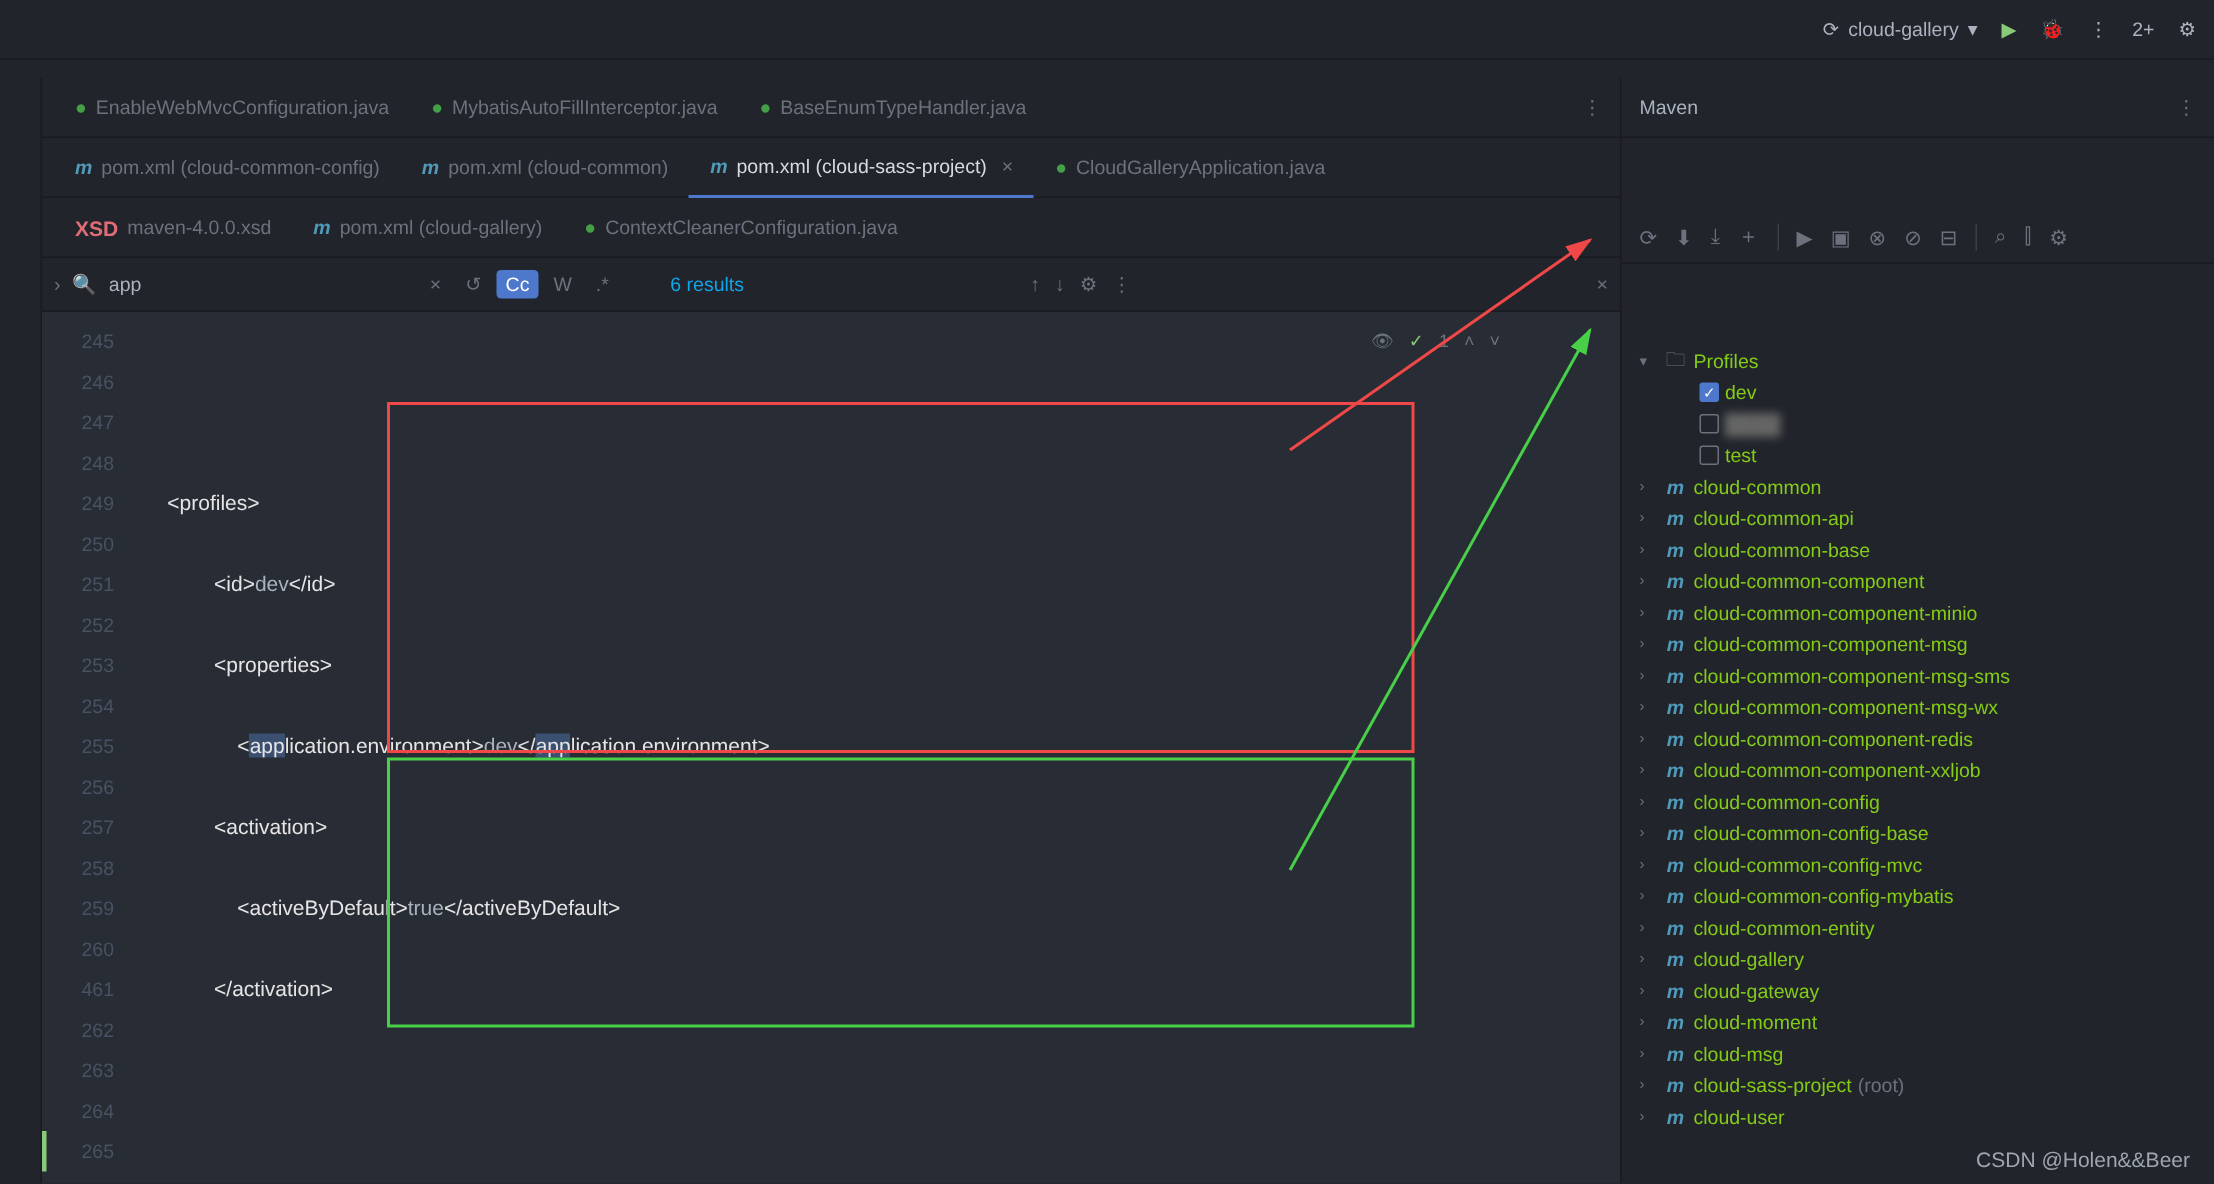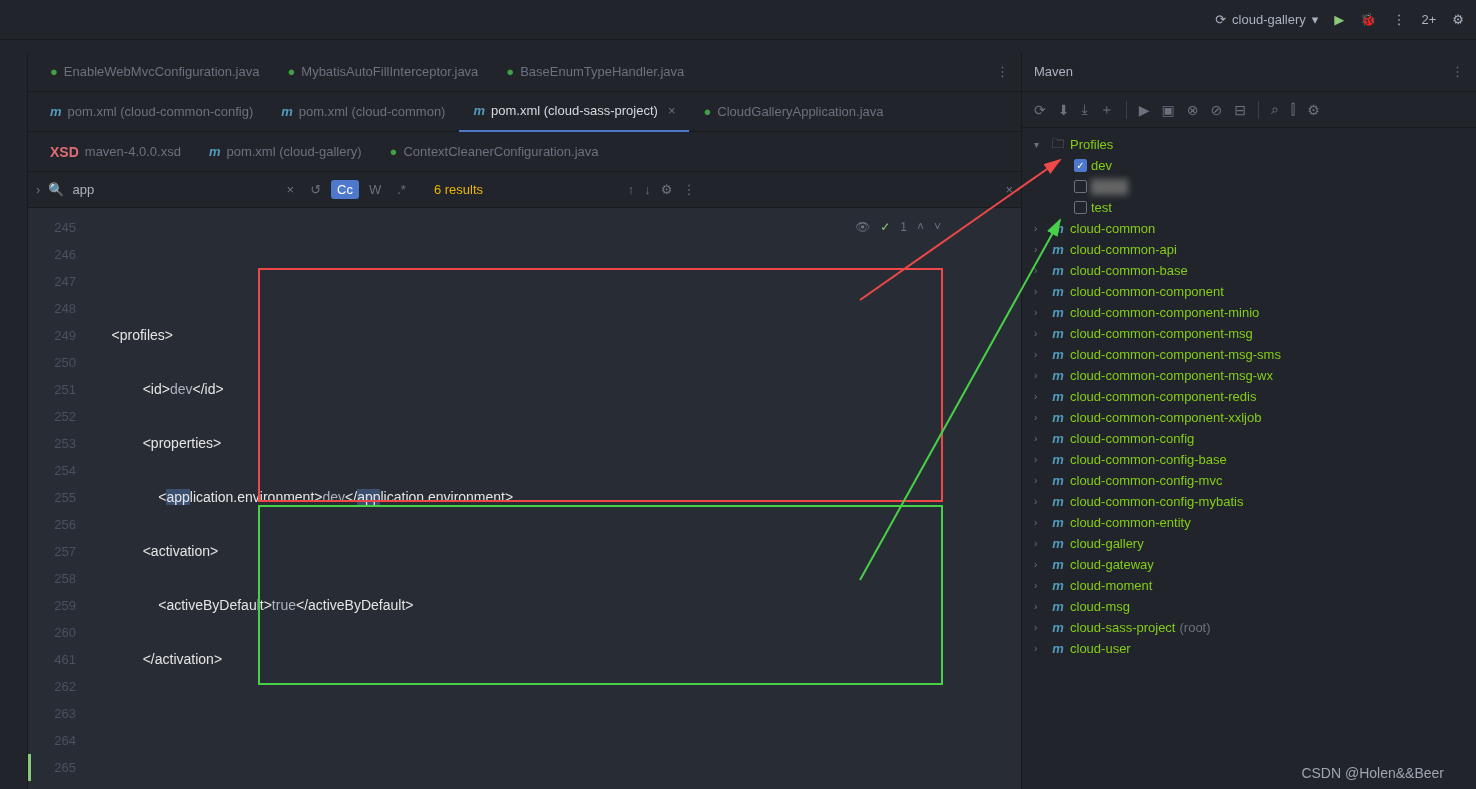--- a/index.html
+++ b/index.html
@@ -6,37 +6,37 @@
 body{background:#1e2227;color:#abb2bf;font-size:13px;overflow:hidden;width:1476px;height:789px;position:relative;}
 .top-bar{height:40px;background:#21252b;display:flex;align-items:center;justify-content:flex-end;padding:0 12px;gap:16px;border-bottom:1px solid #181a1f;}
 .top-bar .run-config{display:flex;align-items:center;gap:6px;color:#abb2bf;}
 .top-bar .icon{color:#abb2bf;cursor:pointer;}
 .top-bar .play{color:#89ca78;}
 .top-bar .bug{color:#89ca78;}
 .spacer-bar{height:12px;background:#21252b;}
 .main-area{display:flex;height:737px;}
 .left-strip{width:28px;background:#21252b;border-right:1px solid #181a1f;position:relative;}
 .editor-panel{flex:1;display:flex;flex-direction:column;background:#282c34;min-width:0;}
-.maven-panel{width:455px;background:#21252b;border-left:1px solid #181a1f;display:flex;flex-direction:column;}
+.maven-panel{width:396px;background:#21252b;border-left:1px solid #181a1f;display:flex;flex-direction:column;gap:48px;}
 .tab-row{display:flex;align-items:center;height:40px;background:#21252b;border-bottom:1px solid #181a1f;padding-left:8px;}
 .tab{display:flex;align-items:center;gap:6px;padding:0 14px;height:40px;color:#6b717d;cursor:pointer;white-space:nowrap;}
 .tab.active{color:#d7dae0;border-bottom:2px solid #4d78cc;}
 .tab .icon-c{color:#43a047;}
 .tab .icon-m{color:#519aba;font-style:italic;font-weight:bold;}
 .tab .icon-x{color:#e06c75;font-size:14px;font-weight:bold;}
 .tab .close{color:#6b717d;margin-left:4px;}
 .tab-more{margin-left:auto;padding:0 12px;color:#6b717d;cursor:pointer;}
 .search-bar{display:flex;align-items:center;height:36px;background:#21252b;border-bottom:1px solid #181a1f;padding:0 8px;gap:8px;}
 .search-bar .chev{color:#6b717d;cursor:pointer;}
 .search-bar .si{color:#6b717d;}
 .search-input{background:transparent;border:none;color:#abb2bf;flex:0 0 200px;outline:none;font-size:13px;}
 .search-opts{display:flex;gap:4px;align-items:center;}
 .search-opt{padding:2px 6px;color:#6b717d;cursor:pointer;border-radius:3px;}
 .search-opt.cc{background:#4d78cc;color:#fff;}
-.results{color:#eab308;margin-left:14px;}
+.results{color:#0ea5e9;margin-left:27px;}
 .nav-icons{display:flex;gap:10px;margin-left:auto;align-items:center;}
 .nav-icons span{color:#6b717d;cursor:pointer;}
 .editor-body{flex:1;display:flex;position:relative;overflow:hidden;}
 .gutter{width:60px;background:#282c34;text-align:right;padding-right:12px;color:#495162;font-family:"JetBrains Mono",Consolas,monospace;font-size:13px;line-height:27px;padding-top:6px;}
 .gutter-245{border-left:3px solid #89ca78;}
 .code-area{flex:1;font-family:"JetBrains Mono",Consolas,monospace;font-size:14px;line-height:27px;padding-top:6px;position:relative;white-space:pre;color:#abb2bf;}
 .code-line{height:27px;padding-left:8px;position:relative;}
 .t-tag{color:#e5e5e5;}
 .t-txt{color:#abb2bf;}
 .t-hl{background:#3b5070;}
@@ -57,21 +57,21 @@
 .tree-item .exp{color:#6b717d;width:12px;font-size:10px;}
 .tree-item .ico{width:16px;text-align:center;}
 .tree-item .folder-ico{color:#6b717d;}
 .tree-item .m-ico{color:#519aba;font-style:italic;font-weight:bold;}
 .tree-item .cb{width:13px;height:13px;border:1px solid #6b717d;border-radius:2px;display:inline-flex;align-items:center;justify-content:center;font-size:10px;}
 .tree-item .cb.checked{background:#4d78cc;border-color:#4d78cc;color:#fff;}
 .tree-item .lbl{color:#84cc16;}
 .tree-item .root-lbl{color:#6b717d;}
 .tree-item.depth1{padding-left:12px;}
 .tree-item.depth3{padding-left:52px;}
-.watermark{position:absolute;bottom:8px;right:32px;color:#9ea5b0;font-size:14px;pointer-events:none;}
+.watermark{position:absolute;bottom:8px;right:16px;color:#9ea5b0;font-size:14px;pointer-events:none;}
 </style>
 </head>
 <body>
 
 <div class="top-bar">
   <div class="run-config">
     <span>⟳</span>
     <span>cloud-gallery</span>
     <span>▾</span>
   </div>

